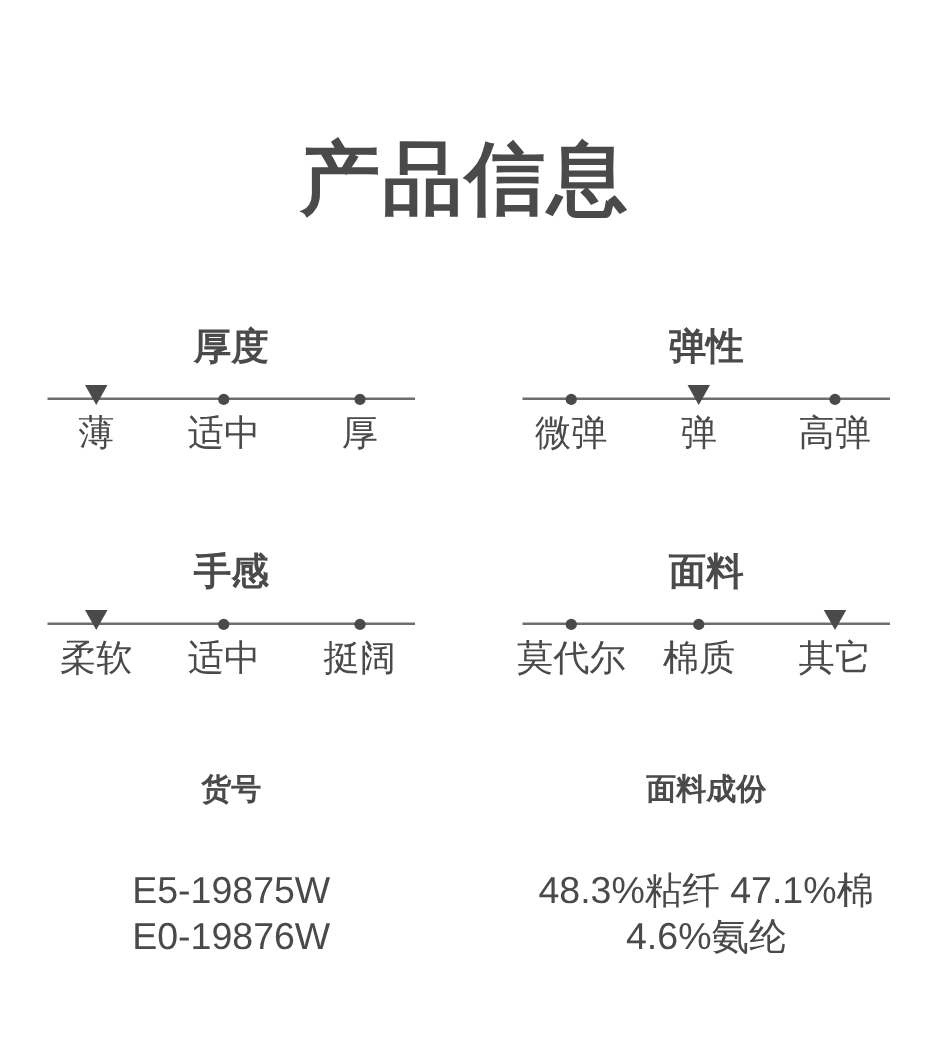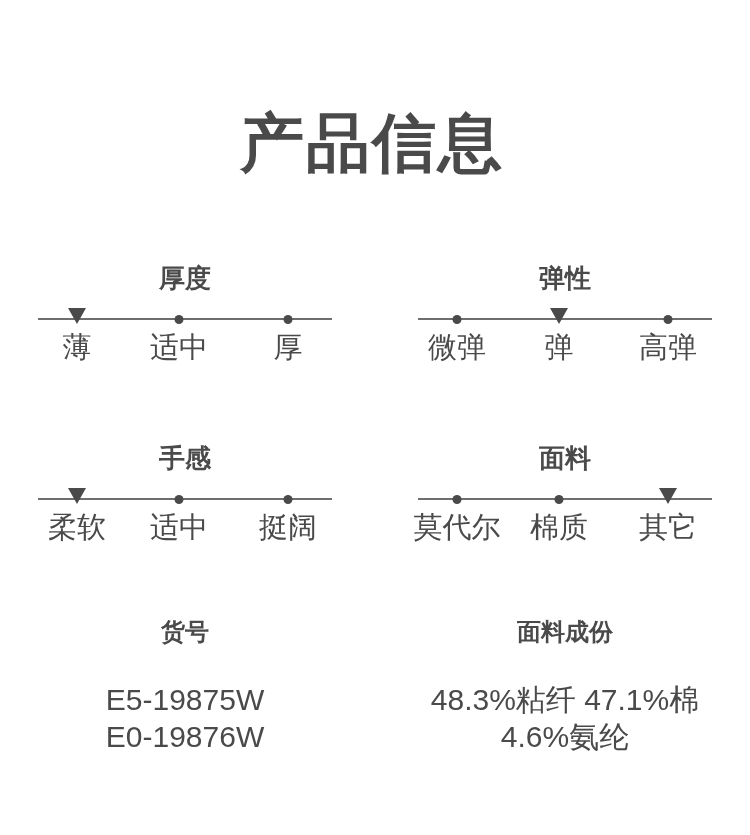--- a/index.html
+++ b/index.html
@@ -35,21 +35,21 @@
   
   .scale {
     position: absolute;
     width: 294px;
   }
   .scale-col-left  { left: 38px;  }
   .scale-col-right { left: 418px; }
   .scale-row-1 { top: 260px; }
   .scale-row-2 { top: 440px; }
   .scale-title {
-    font-size: 26px;
+    font-size: 30px;
     font-weight: 700;
     line-height: 36px;
     text-align: center;
     color: var(--text-color);
   }
   .scale-track {
     position: relative;
     height: 18px;
     margin-top: 14px;
   }
@@ -104,21 +104,21 @@
     width: 294px;
     text-align: center;
   }
   .detail-title {
     font-size: 24px;
     font-weight: 700;
     line-height: 36px;
     color: var(--text-color);
   }
   .detail-lines {
-    margin-top: 31px;
+    margin-top: 44px;
     font-size: 30px;
     line-height: 37px;
     color: var(--text-color);
     white-space: nowrap;
   }
 </style>
 </head>
 <body>
 
 <div class="page">

